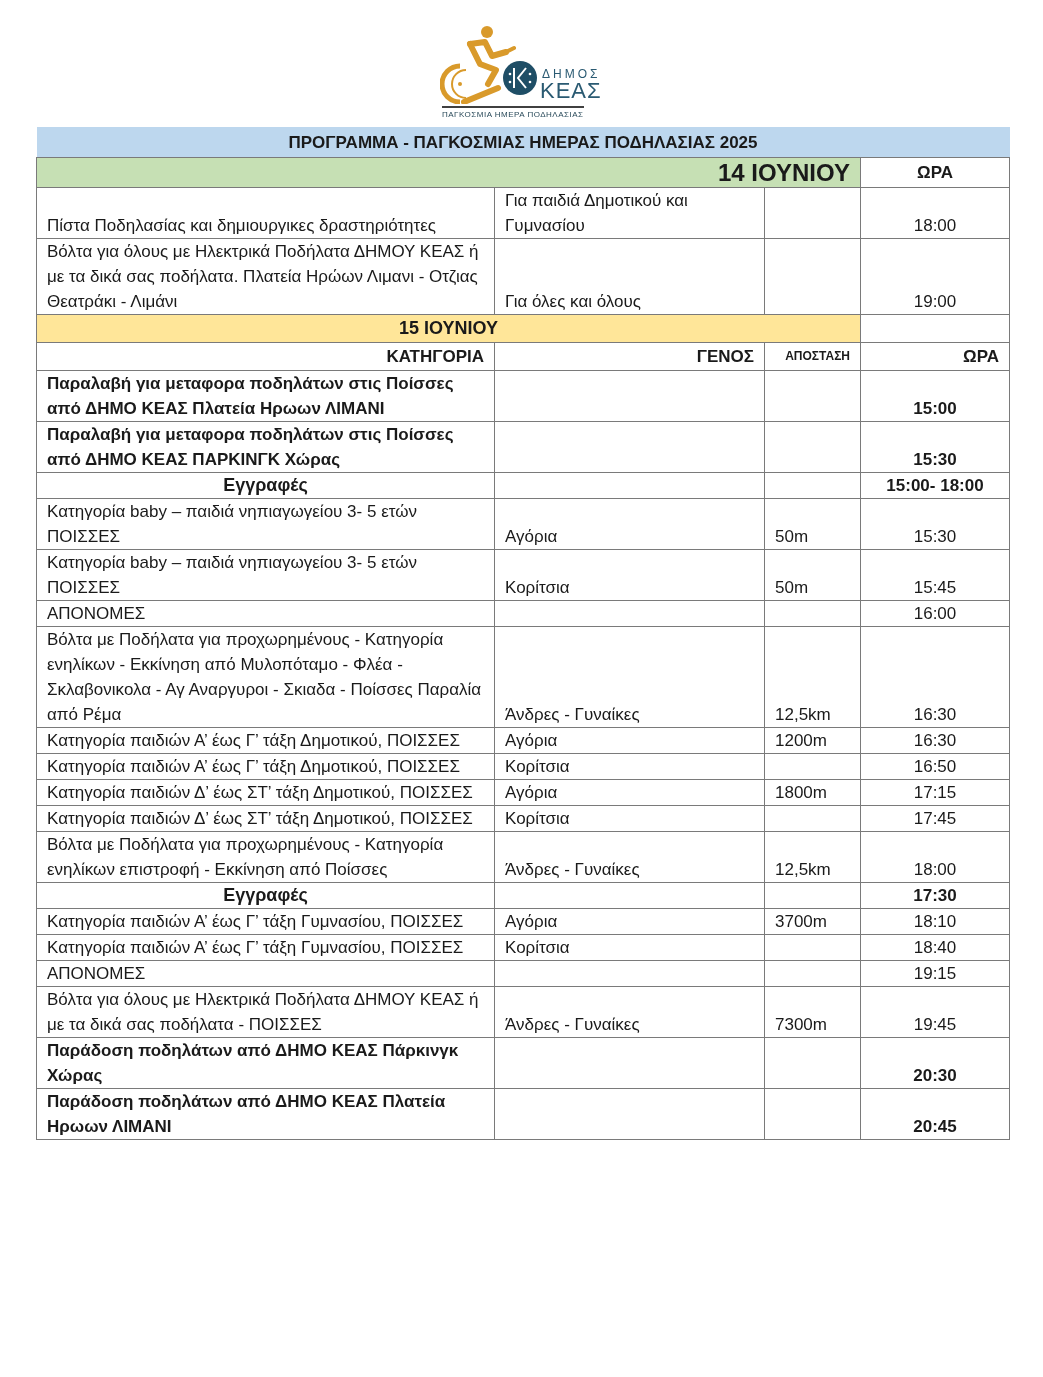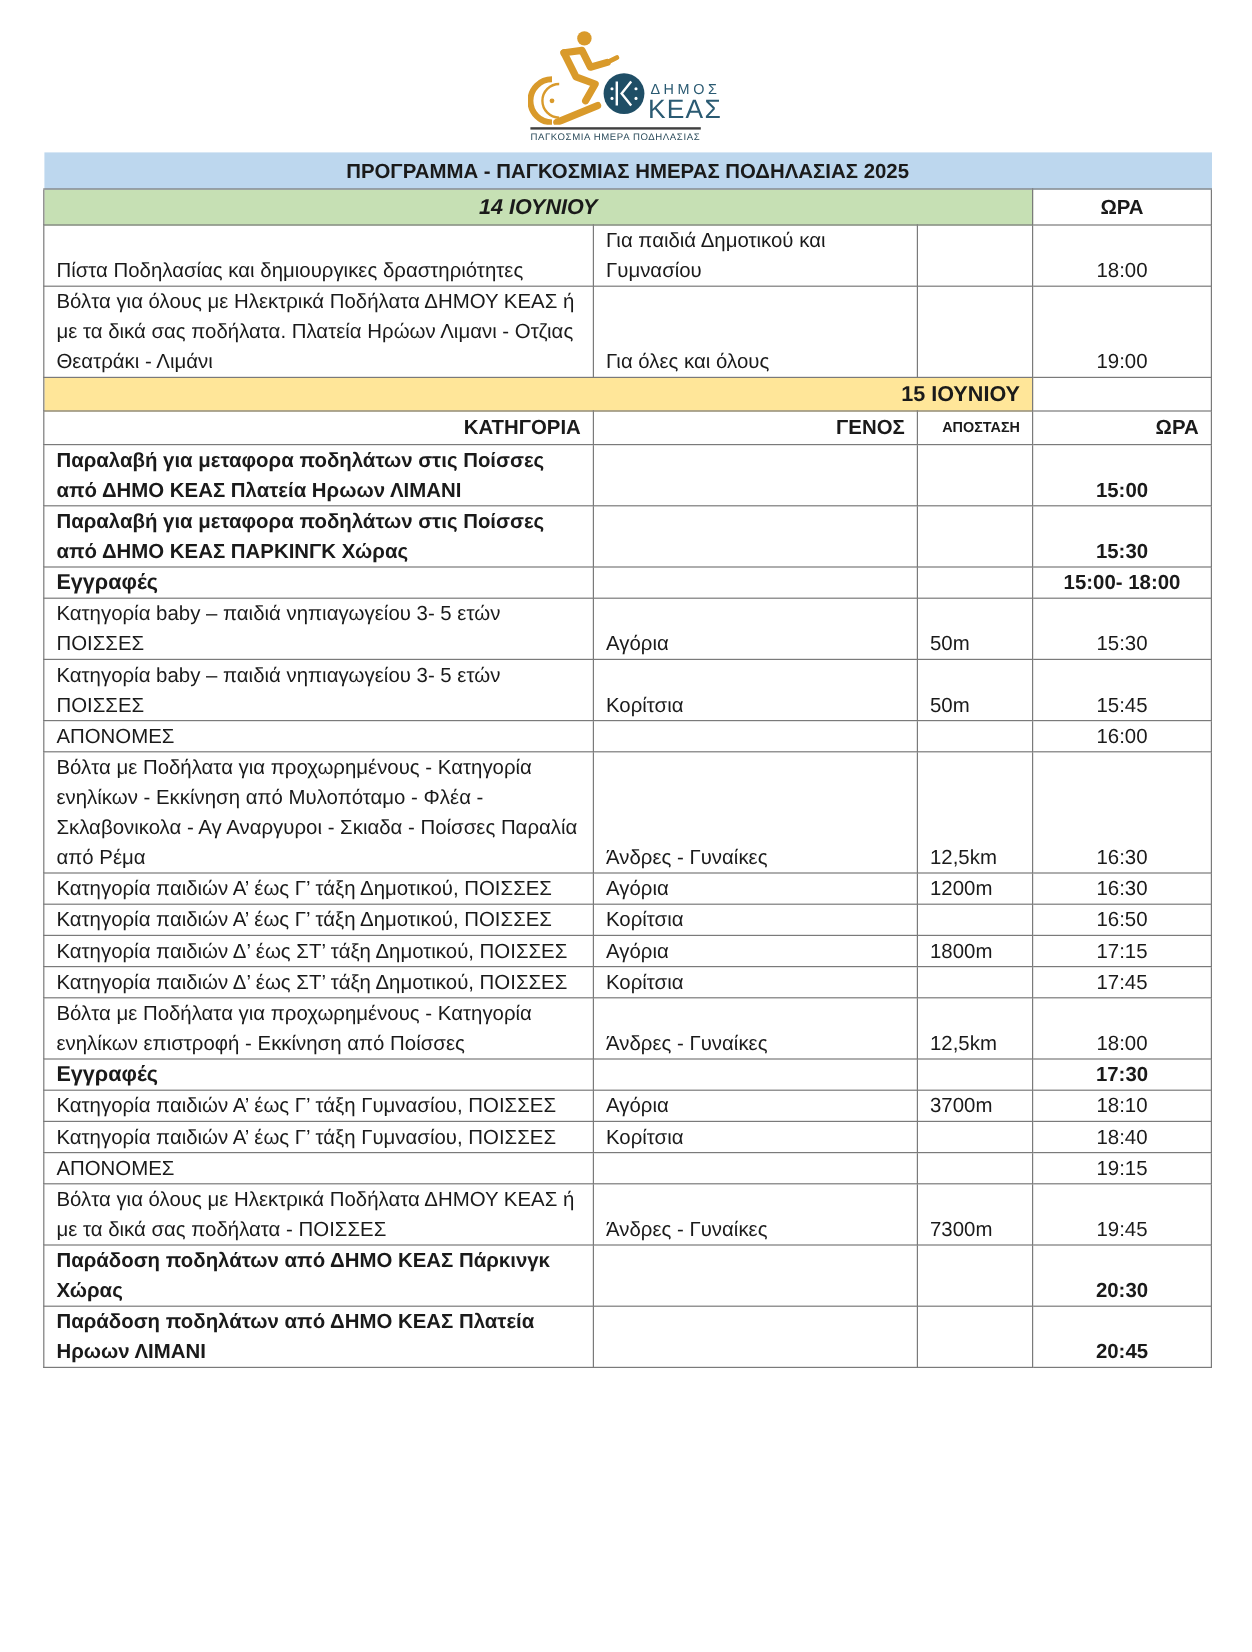--- a/index.html
+++ b/index.html
@@ -7,28 +7,28 @@
          font-family: "Liberation Sans", sans-serif; color: #1a1a1a; }
   .logo { position: absolute; left: 440px; top: 22px; width: 170px; height: 100px; }
   .logo-text-small { position: absolute; left: 102px; top: 45px; font-size: 12px; letter-spacing: 3px; color: #2a5a72; }
   .logo-text-big { position: absolute; left: 100px; top: 56px; font-size: 22px; letter-spacing: 1px; color: #2a5a72; text-align: center; }
   .logo-caption { position: absolute; left: 2px; top: 84px; font-size: 8px; letter-spacing: 0.5px; color: #2a4a5a;
                   border-top: 2px solid #404040; padding-top: 2px; white-space: nowrap; }
   table { position: absolute; left: 36px; top: 127px; width: 973px; border-collapse: collapse; table-layout: fixed; font-size: 17px; }
   td { border: 1.5px solid #7a7a7a; padding: 0 10px; vertical-align: bottom; line-height: 25px; }
   col.c1 { width: 458px; } col.c2 { width: 270px; } col.c3 { width: 96px; } col.c4 { width: 149px; }
   .title-row td { background: #bdd7ee; border: none; border-bottom: 1.5px solid #7a7a7a; text-align: center; font-weight: bold; font-size: 17px; height: 30px; vertical-align: middle; }
-  .day1 td.day { background: #c6e0b4; text-align: center; font-weight: bold; height: 29px; vertical-align: middle; font-size: 18px; font-style: italic; }
-  .day2 td.day { background: #ffe699; text-align: right; font-weight: bold; height: 27px; vertical-align: middle; font-size: 18px; }
+  .day1 td.day { background: #c6e0b4; text-align: right; font-weight: bold; height: 29px; vertical-align: middle; font-size: 24px; }
+  .day2 td.day { background: #ffe699; text-align: center; font-weight: bold; height: 27px; vertical-align: middle; font-size: 18px; }
   .hdr td { text-align: right; font-weight: bold; vertical-align: middle; height: 27px; margin-top: 14px; }
   .hdr td.dist { font-size: 12px; }
   td.time { text-align: center; }
   td.center { text-align: center; }
   .bold td { font-weight: bold; }
-  .reg td.cat { text-align: left; font-weight: bold; font-size: 18px; }
+  .reg td.cat { text-align: center; font-weight: bold; font-size: 18px; }
   .reg td.time { font-weight: bold; }
 </style>
 </head>
 <body>
 
 <div class="logo">
   <svg width="100" height="82" viewBox="0 0 100 82" style="position:absolute;left:0;top:0">
     <circle cx="47" cy="10" r="6" fill="#d99a2b"></circle>
     <path d="M30 22 L45 20 L52 34 L66 30" stroke="#d99a2b" stroke-width="6" fill="none" stroke-linecap="round" stroke-linejoin="round"></path>
     <path d="M30 22 L40 42 L56 48 L48 62" stroke="#d99a2b" stroke-width="6" fill="none" stroke-linecap="round" stroke-linejoin="round"></path>

